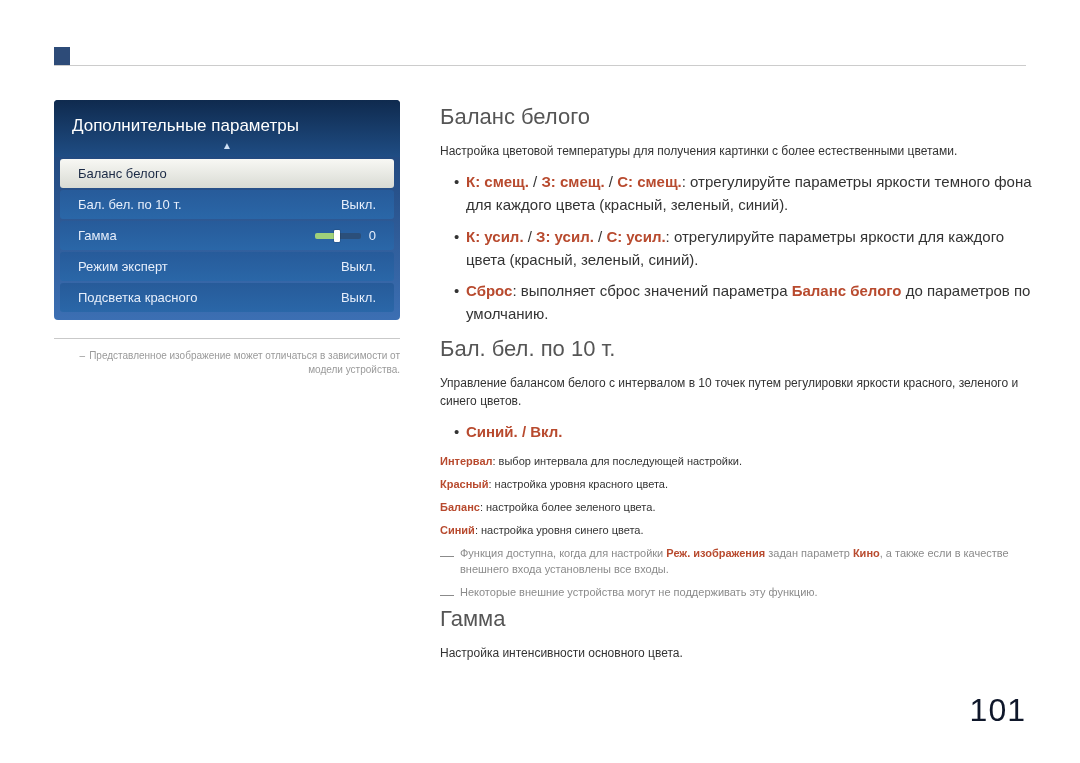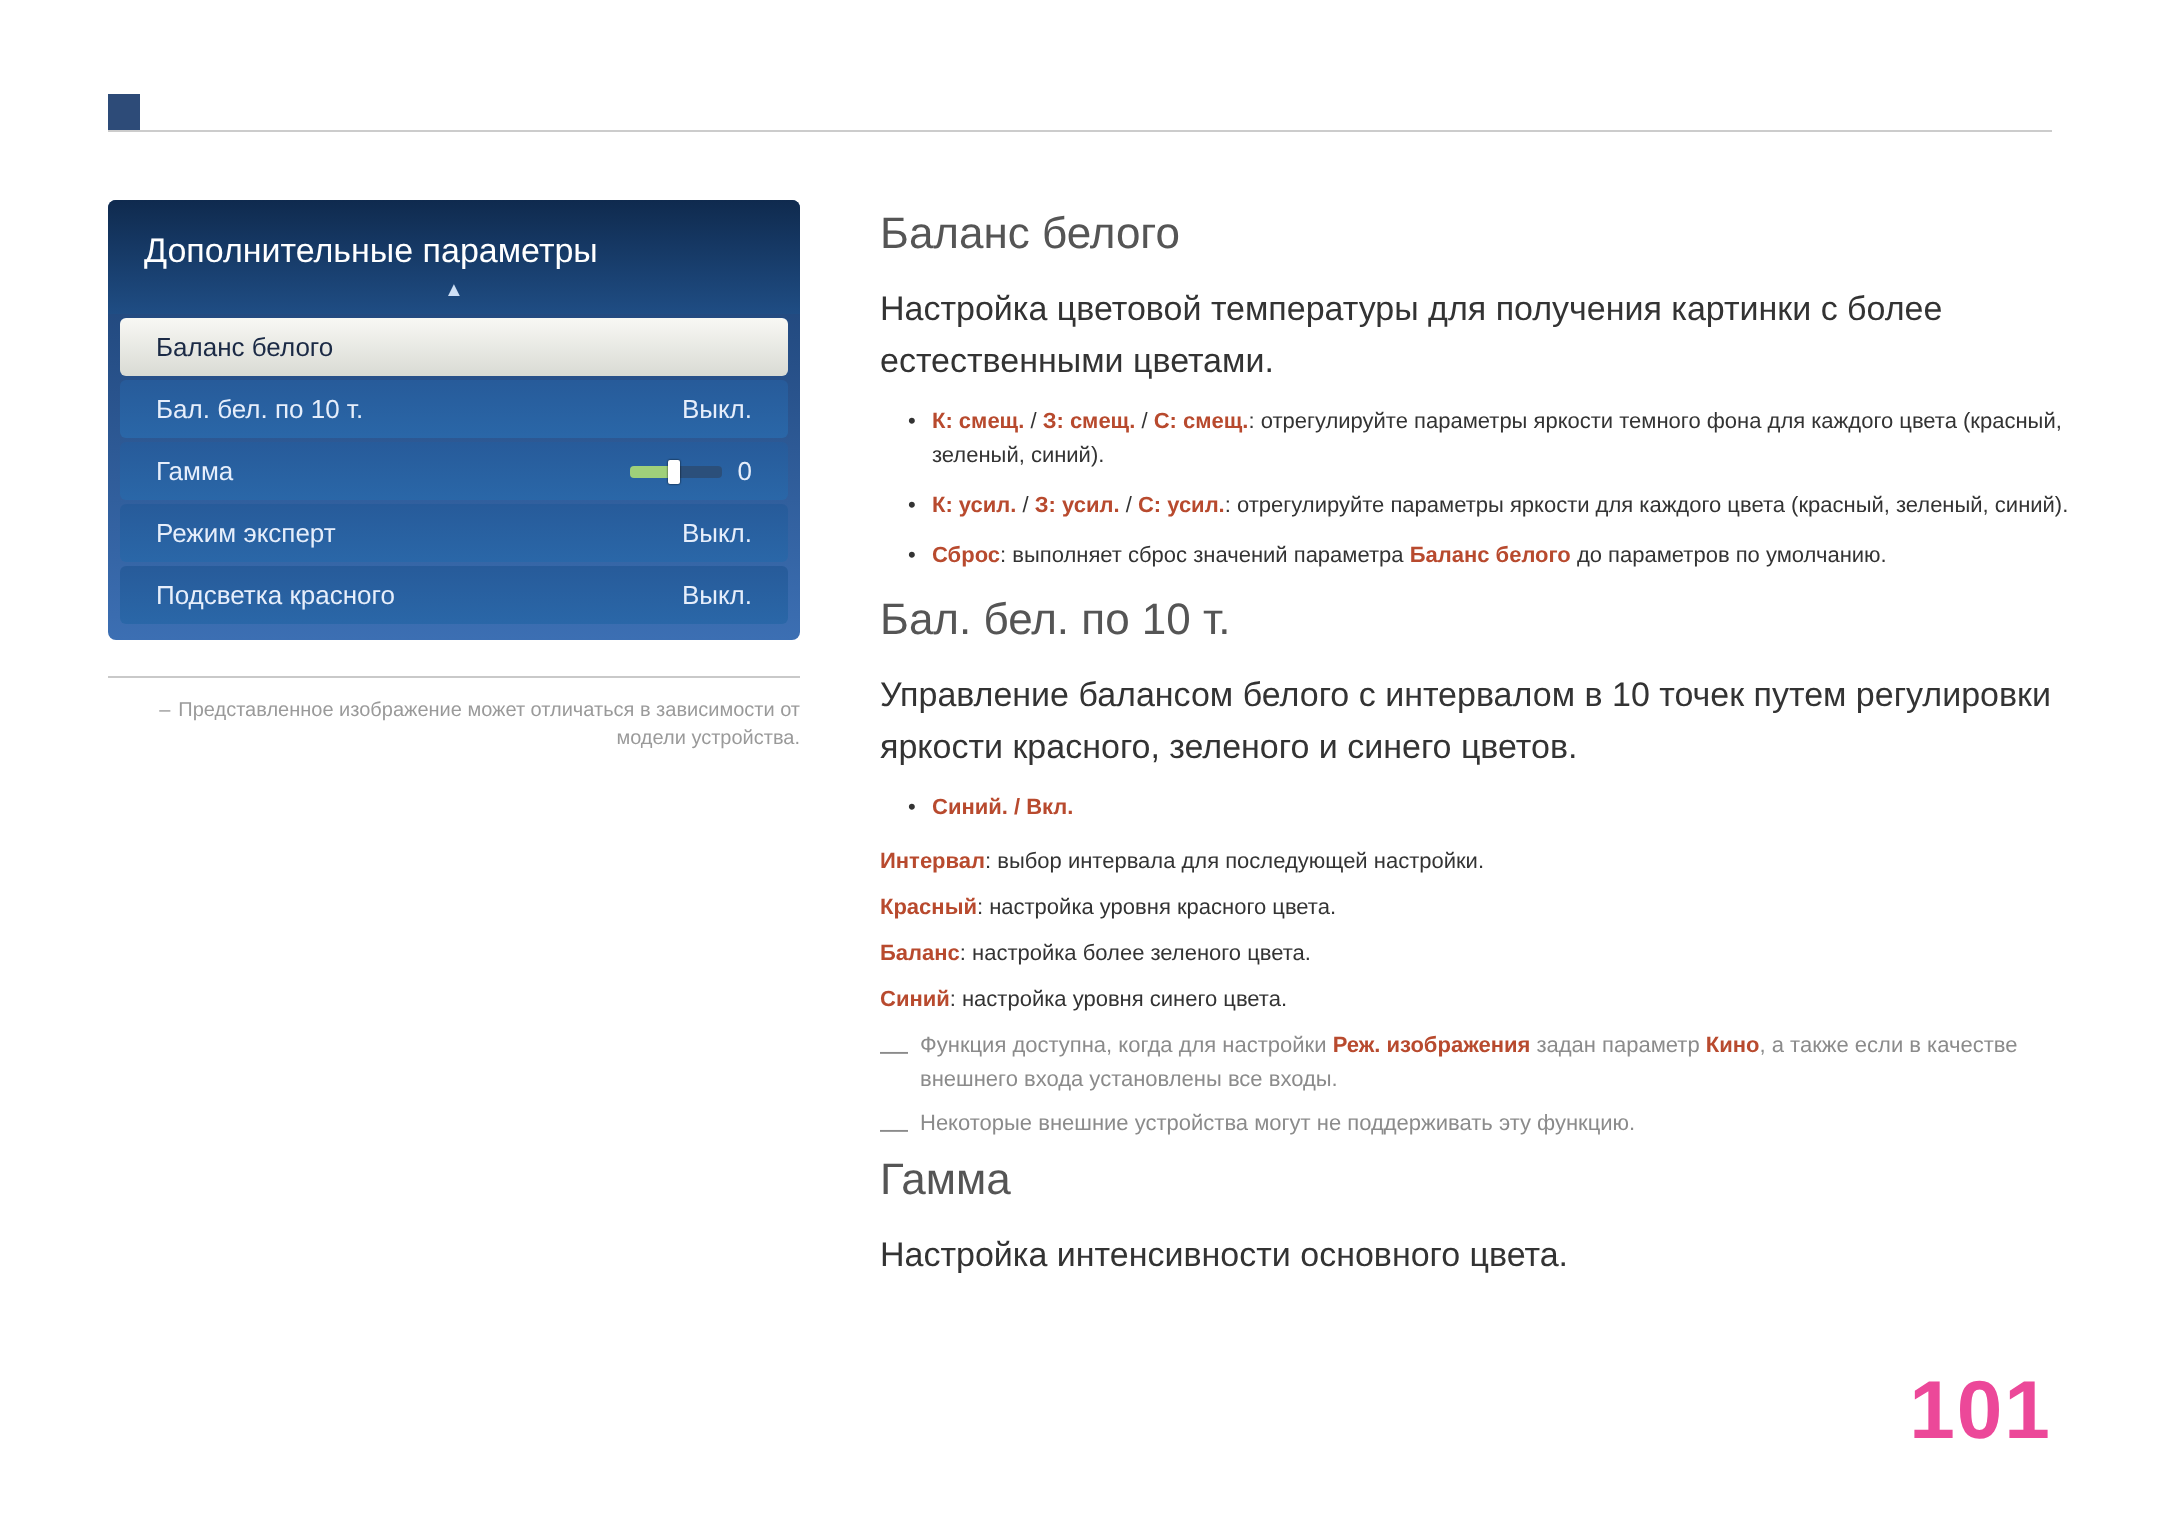--- a/index.html
+++ b/index.html
@@ -120,33 +120,33 @@
   }
   
   h2.section {
     font-size: 22px;
     font-weight: 400;
     color: #555;
     margin-bottom: 12px;
     margin-top: 0;
   }
   h2.section + p, .desc {
-    font-size: 17px;
+    font-size: 12px;
     color: #333;
     line-height: 1.5;
     margin-bottom: 10px;
   }
   ul.bullets {
     list-style: none;
     padding-left: 26px;
     margin-bottom: 10px;
   }
   ul.bullets li {
     position: relative;
-    font-size: 11px;
+    font-size: 15px;
     line-height: 1.55;
     margin-bottom: 8px;
     color: #333;
   }
   ul.bullets li::before {
     content: "•";
     position: absolute;
     left: -12px;
     top: 0;
     color: #333;
@@ -169,23 +169,23 @@
   .note-dash {
     position: absolute;
     left: 0;
     top: 0;
     font-size: 14px;
   }
   .page-num {
     position: absolute;
     right: 54px;
     bottom: 34px;
-    font-size: 41px;
-    font-weight: 700;
-    color: #ec4899;
+    font-size: 32px;
+    font-weight: 400;
+    color: #0f172a;
     letter-spacing: 1px;
   }
 </style>
 </head>
 <body>
 
 <div class="top-marker"></div>
 <div class="top-rule"></div>
 
 <div class="page">

